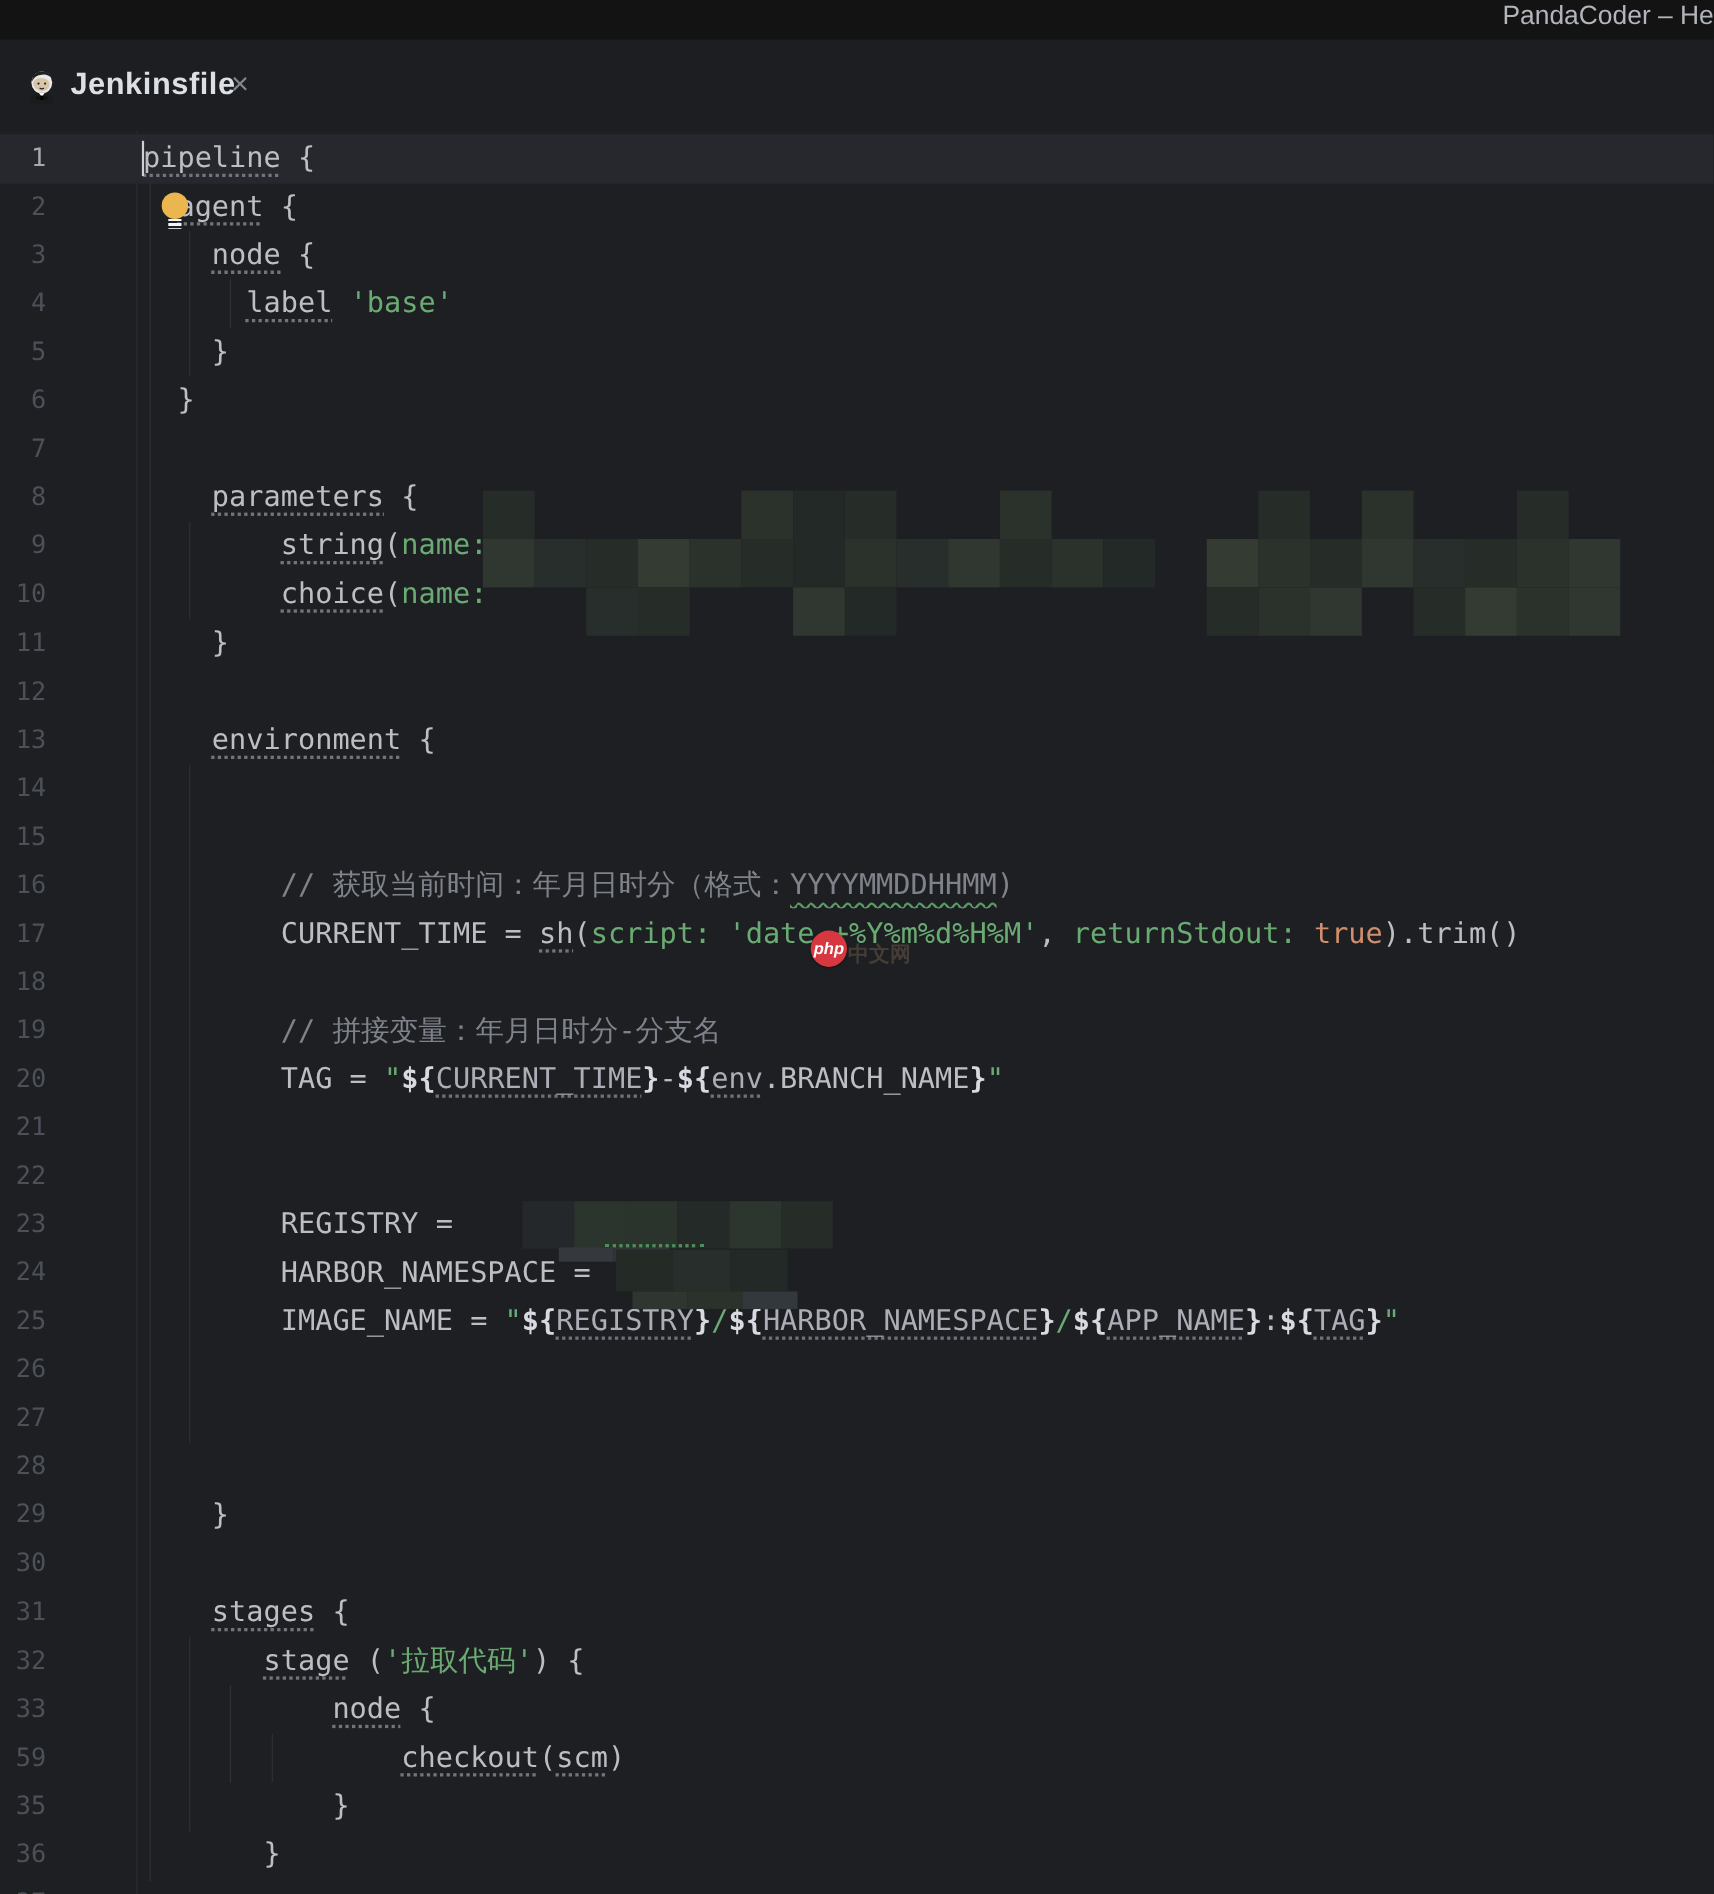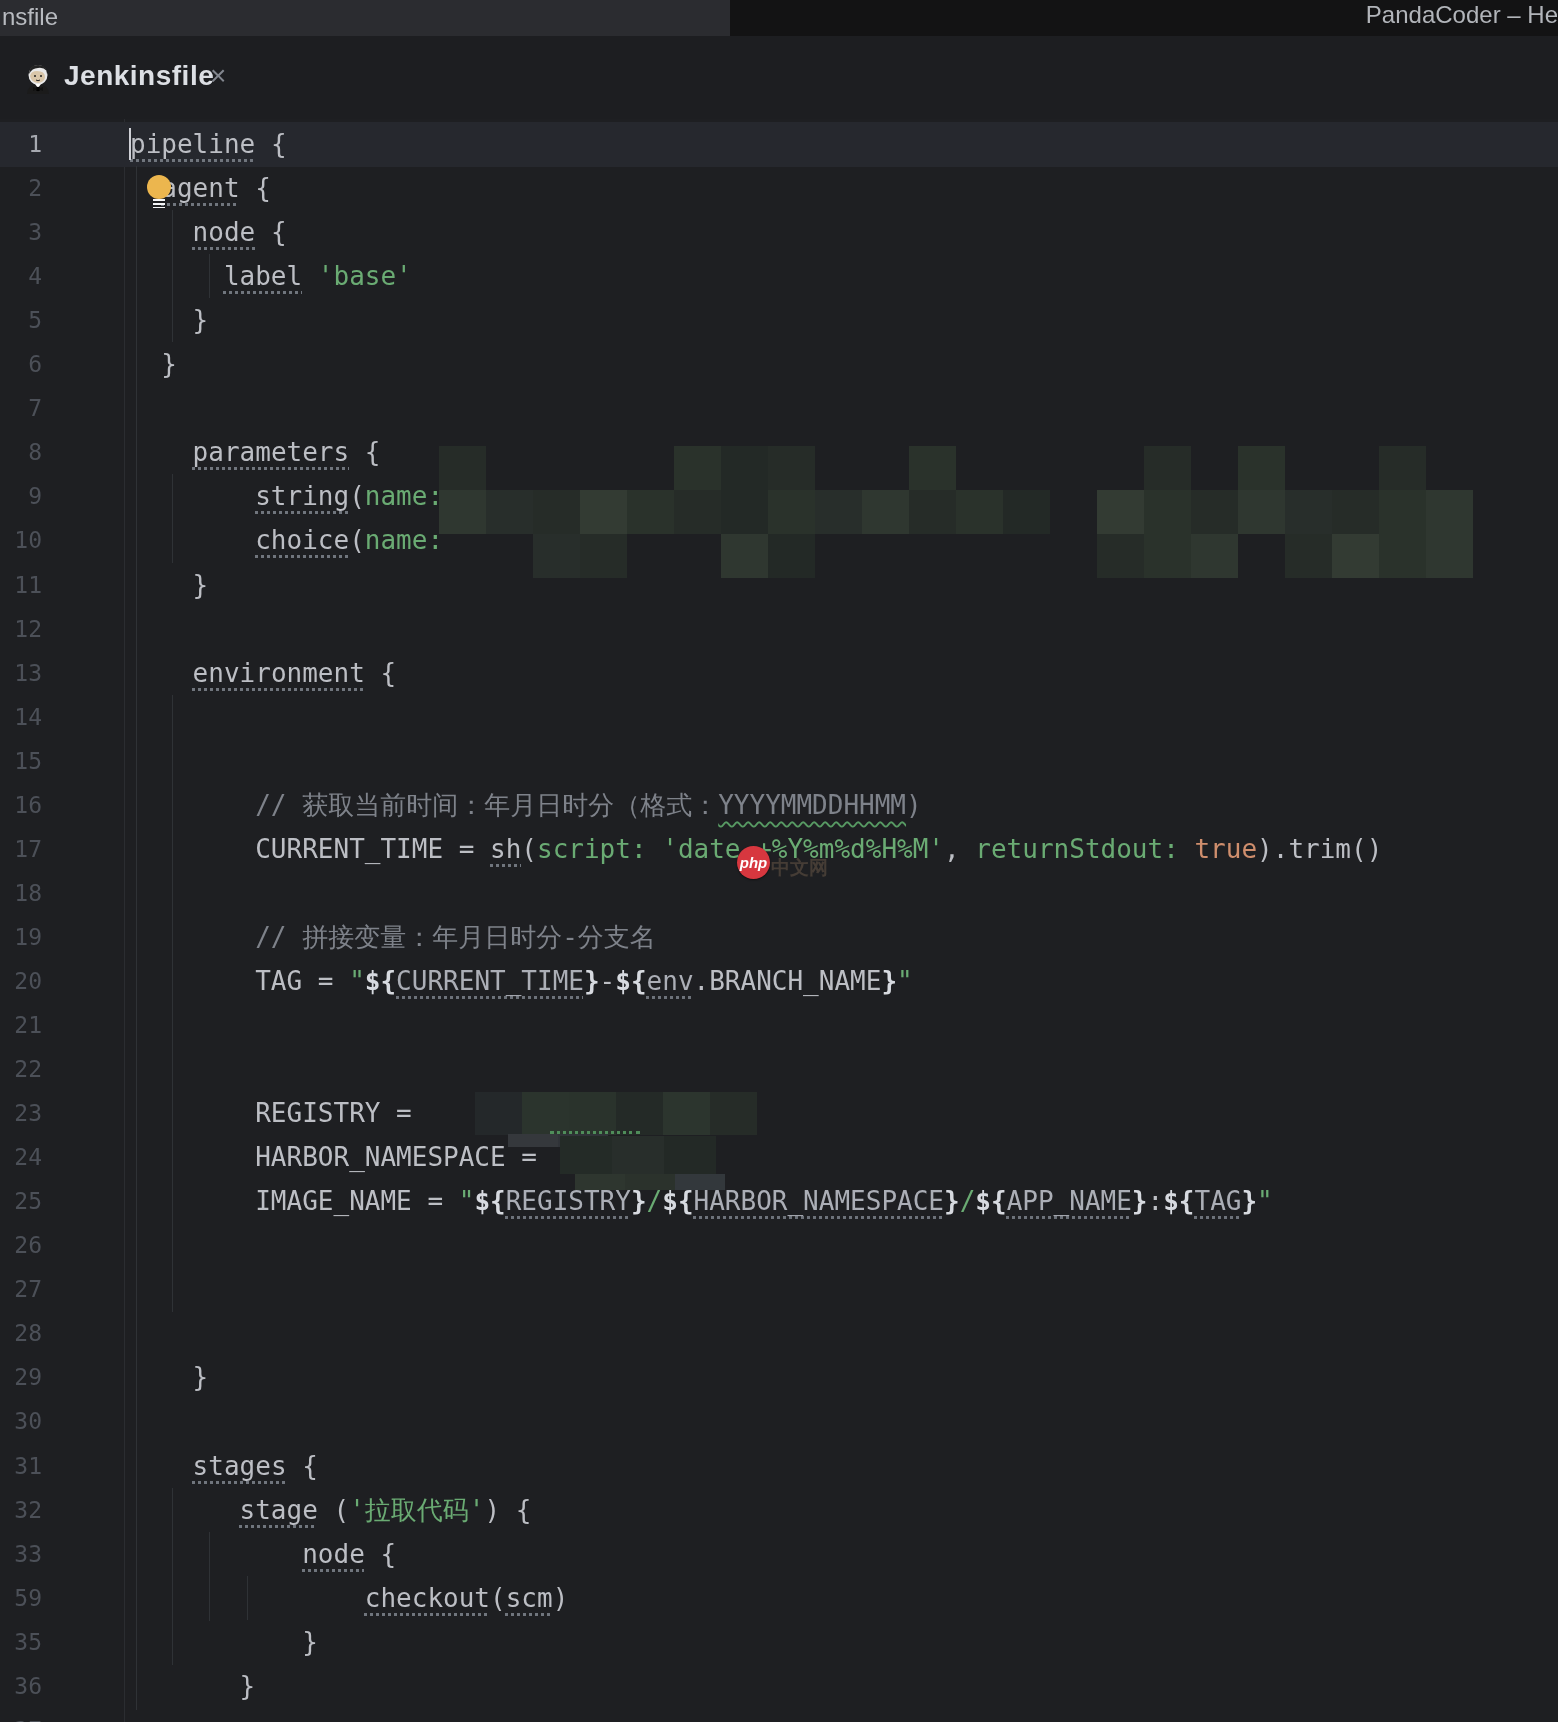--- a/index.html
+++ b/index.html
@@ -59,23 +59,20 @@
              color:#ffffff; font-size:15px; font-weight:700; font-style:italic;
              display:flex; align-items:center; justify-content:center; box-shadow:0 1px 2px rgba(0,0,0,.5); }
   .wm-text { position:absolute; font-size:19px; font-weight:700; color:#4a4038; opacity:.9; white-space:nowrap; }
 </style>
 </head>
 <body>
 
 <div id="stage">
 
   <div class="titlebar">
-    <div class="titlebar-left">
-      <span class="titlebar-left-text">nsfile</span>
-    </div>
     <span class="titlebar-right-text">PandaCoder – He</span>
   </div>
 
   <div class="tabbar">
     <div class="tab">
       <svg class="tab-icon" viewBox="0 0 28 30">
         <ellipse cx="14" cy="11" rx="9.5" ry="10" fill="#e9e9e9"></ellipse>
         <path d="M5 10 Q5 1 14 1 Q23 1 23 10 L23 7 Q19 3 14 4 Q8 4 5 10 Z" fill="#222"></path>
         <path d="M3 30 Q4 20 14 20 Q24 20 25 30 Z" fill="#1b1b1b"></path>
         <path d="M11 20 L14 24 L17 20 Z" fill="#fff"></path>

